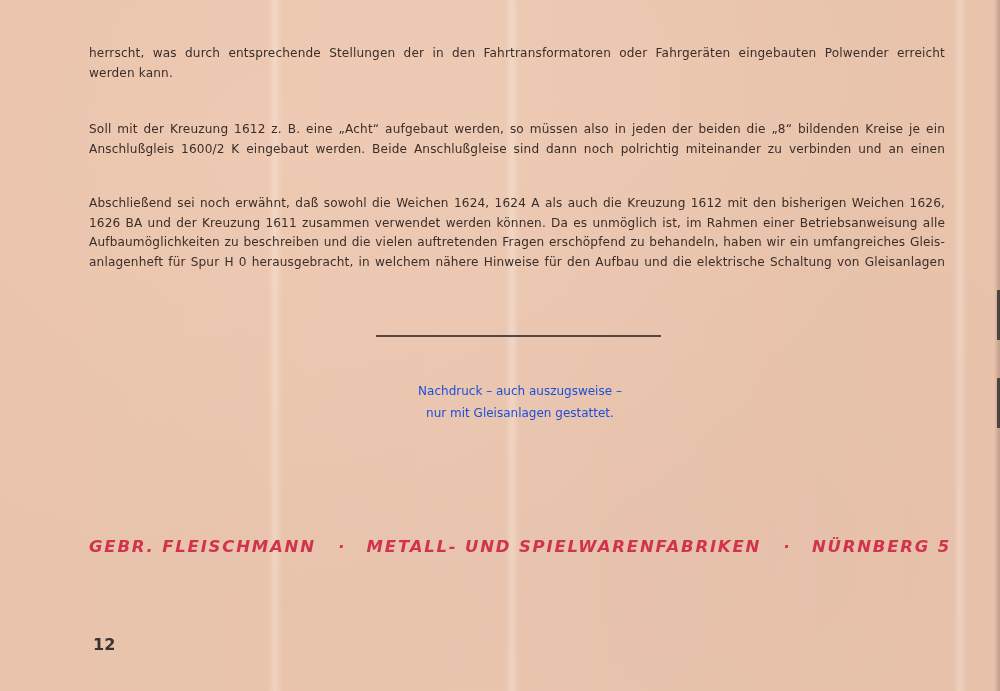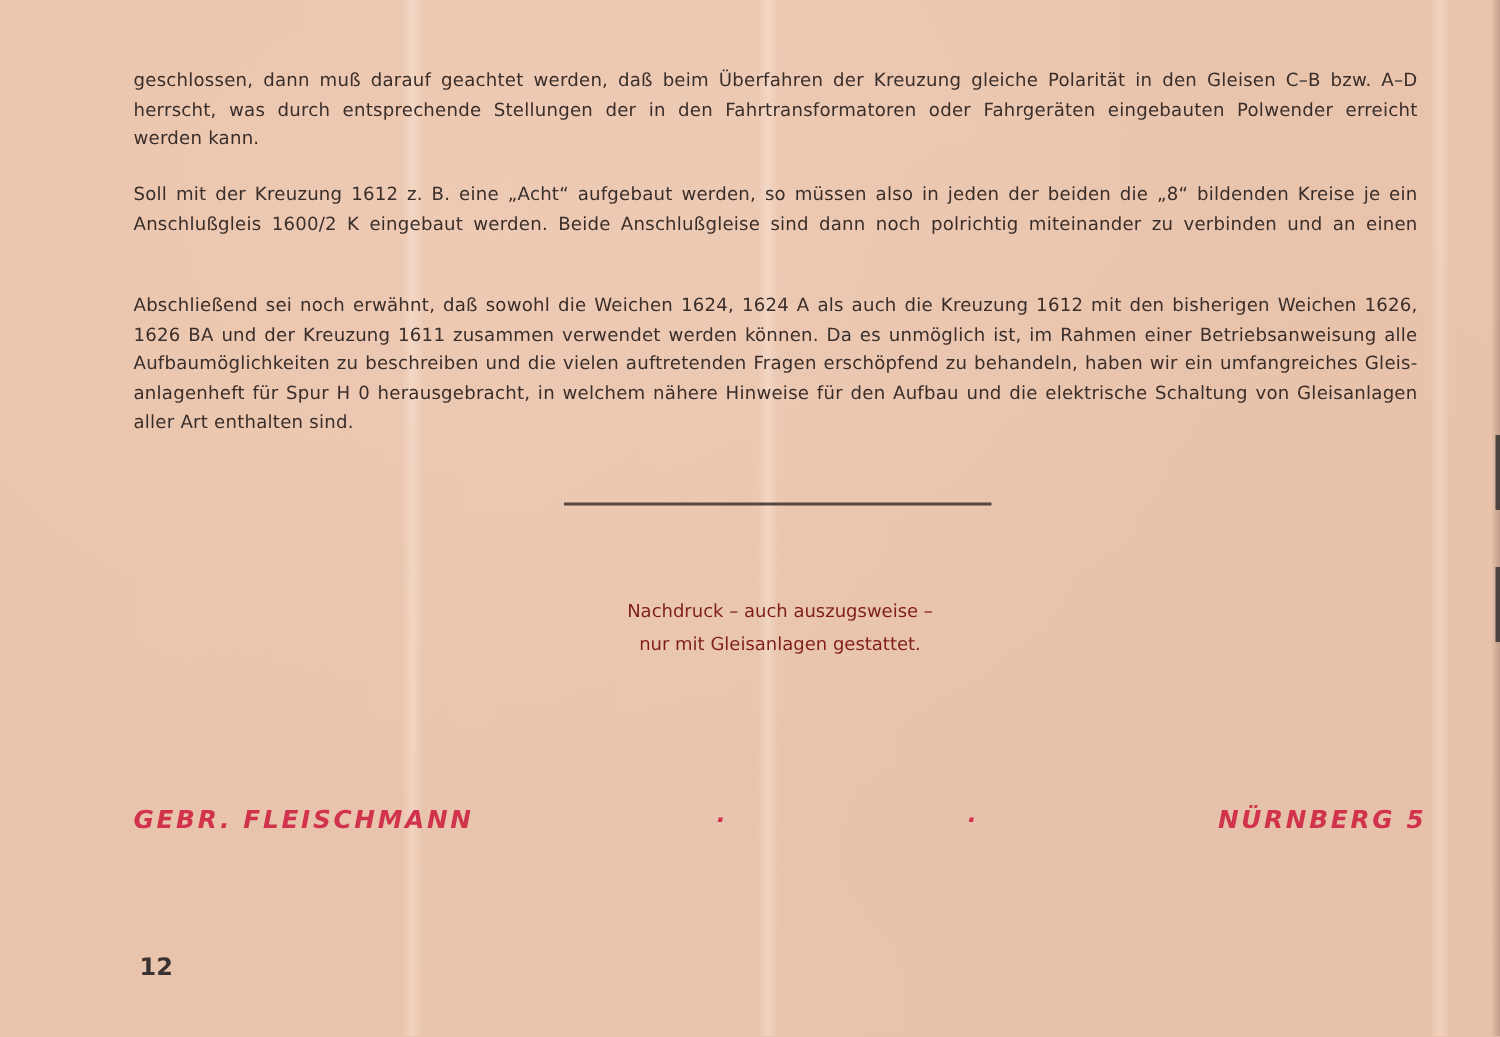--- a/index.html
+++ b/index.html
@@ -70,26 +70,26 @@
       left: 376px;
       top: 335px;
       width: 285px;
       height: 2px;
       background: #3b302c;
       opacity: 0.85;
     }
     .notice {
       position: absolute;
       left: 370px;
-      top: 396px;
+      top: 380px;
       width: 300px;
       text-align: center;
       font-size: 12px;
       line-height: 22px;
-      color: #7f1d1d;
+      color: #1d4ed8;
     }
     .notice span { display: block; }
 
     .footer {
       position: absolute;
       left: 89px;
       top: 537px;
       width: 862px;
       display: flex;
       justify-content: space-between;
@@ -118,45 +118,44 @@
 <body>
 
 <div class="fold" style="left:268px;"></div>
 <div class="fold" style="left:505px;"></div>
 <div class="fold" style="left:953px;"></div>
 <div class="edge-shadow"></div>
 <div class="edge-mark" style="top:290px;height:50px;"></div>
 <div class="edge-mark" style="top:378px;height:50px;"></div>
 
 <div class="text-block" id="para1">
-  <span class="line">geschlossen, dann muß darauf geachtet werden, daß beim Überfahren der Kreuzung gleiche Polarität in den Gleisen C–B  bzw. A–D</span>
   <span class="line">herrscht, was durch entsprechende Stellungen der in den Fahrtransformatoren oder Fahrgeräten eingebauten Polwender erreicht</span>
   <span class="line last">werden kann.</span>
 </div>
 
 <div class="text-block" id="para2">
   <span class="line">Soll mit der Kreuzung 1612 z. B. eine „Acht“ aufgebaut werden, so müssen also in jeden der beiden die „8“ bildenden Kreise je ein</span>
   <span class="line">Anschlußgleis 1600/2 K eingebaut werden. Beide Anschlußgleise sind dann noch polrichtig miteinander zu verbinden und an einen</span>
 </div>
 
 <div class="text-block" id="para3">
   <span class="line">Abschließend sei noch erwähnt, daß sowohl die Weichen 1624, 1624 A als auch die Kreuzung 1612 mit den bisherigen Weichen 1626,</span>
   <span class="line">1626 BA und der Kreuzung 1611 zusammen verwendet werden können. Da es unmöglich ist, im Rahmen einer Betriebsanweisung alle</span>
   <span class="line">Aufbaumöglichkeiten zu beschreiben und die vielen auftretenden Fragen erschöpfend zu behandeln, haben wir ein umfangreiches Gleis-</span>
   <span class="line">anlagenheft für Spur H 0  herausgebracht, in welchem nähere Hinweise für den Aufbau und die elektrische Schaltung von Gleisanlagen</span>
-  <span class="line last">aller Art enthalten sind.</span>
 </div>
 
 <div class="divider"></div>
 
 <div class="notice">
   <span>Nachdruck – auch auszugsweise –</span>
   <span>nur mit Gleisanlagen gestattet.</span>
 </div>
 
 <div class="footer">
   <span>GEBR. FLEISCHMANN</span>
   <span class="dot">·</span>
+  <span>METALL- UND SPIELWARENFABRIKEN</span>
   <span class="dot">·</span>
   <span>NÜRNBERG 5</span>
 </div>
 
 <div class="page-number">12</div>
 
 </body></html>

